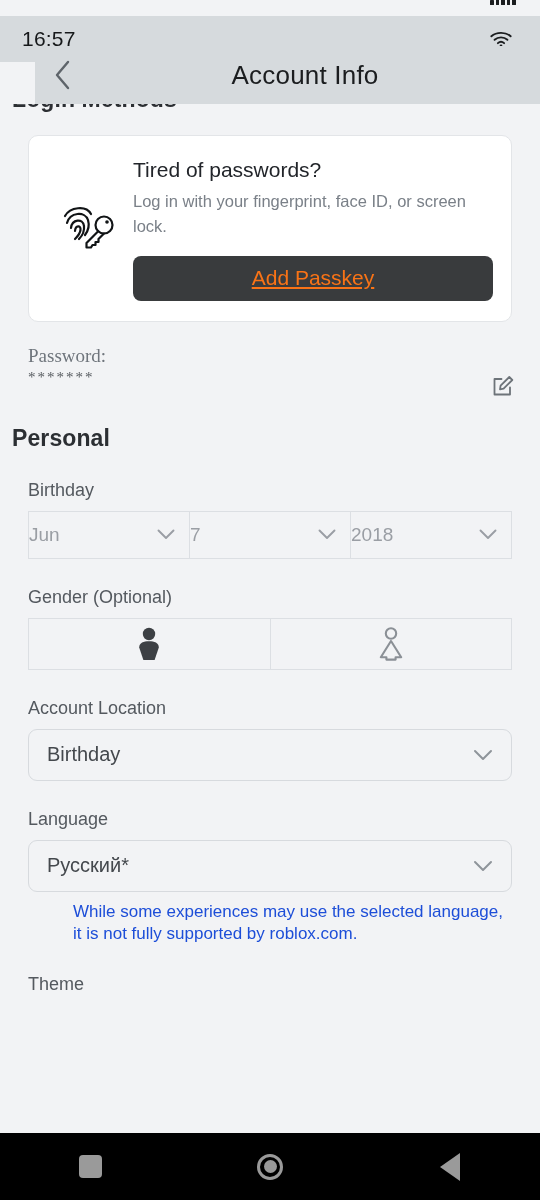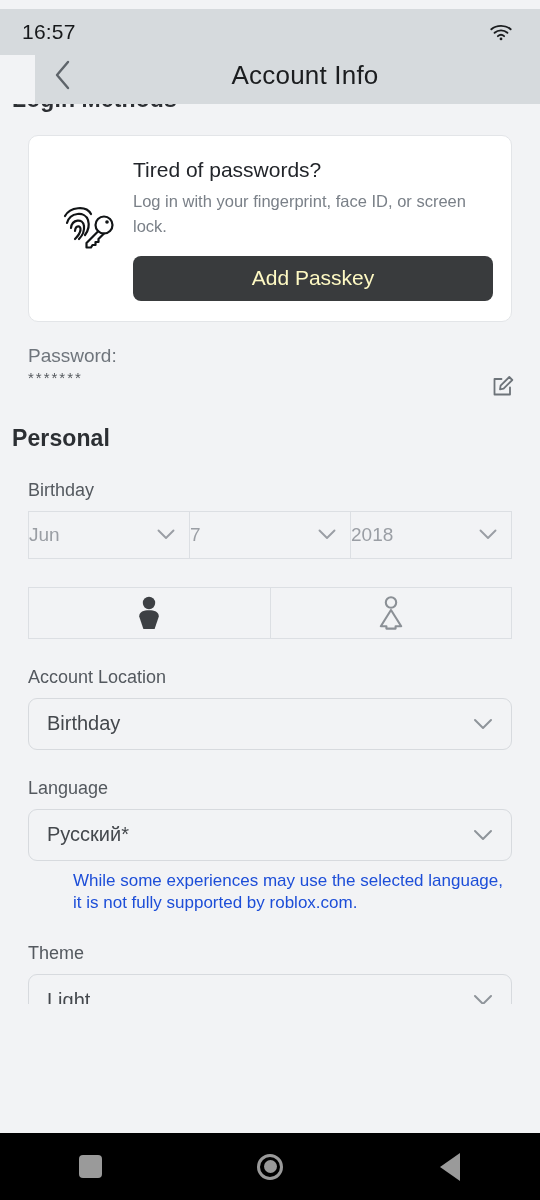--- a/index.html
+++ b/index.html
@@ -6,21 +6,21 @@
   html, body {
     width: 540px; height: 1200px;
     font-family: "Liberation Sans", "DejaVu Sans", sans-serif;
     background: #f2f3f5;
     overflow: hidden;
   }
   #screen { position: relative; width: 540px; height: 1200px; background: #f2f3f5; }
 
   
   .statusbar {
-    position: absolute; top: 9px; left: 0; width: 540px; height: 46px;
+    position: absolute; top: 16px; left: 0; width: 540px; height: 46px;
     background: #d6dadd;
     display: flex; align-items: center; justify-content: space-between;
     padding: 0 18px 0 22px;
   }
   .status-time { font-size: 21px; color: #16181a; letter-spacing: .2px; }
   .status-icons { display: flex; gap: 26px; flex-direction: column; }
   .signal { display: flex; align-items: flex-end; gap: 2px; height: 17px; }
   .signal i { display: block; width: 3.5px; background: #1b1d1f; border-radius: .5px; }
   .signal i:nth-child(1) { height: 5px; }
   .signal i:nth-child(2) { height: 8px; }
@@ -68,28 +68,28 @@
     margin: 22px 28px 0 28px; background: #ffffff;
     border: 1px solid #e3e5e8; border-radius: 10px;
     display: flex; padding: 18px 18px 20px 18px;
   }
   .card-icon { width: 86px; flex: 0 0 86px; display: flex; align-items: center; justify-content: center; }
   .card-body { flex: 1; padding-top: 4px; }
   .card-title { font-size: 21px; color: #22252a; margin-bottom: 7px; }
   .card-desc { font-size: 16.5px; line-height: 1.5; color: #7a8088; }
   .passkey-btn {
     margin-top: 17px; width: 100%; height: 45px;
-    background: #393b3d; color: #fef9c3; border: none; border-radius: 8px;
+    background: #393b3d; color: #f97316; border: none; border-radius: 8px;
     font-size: 21px; font-family: inherit; display: flex;
-    align-items: center; justify-content: center; cursor: pointer;
+    align-items: center; justify-content: center; cursor: pointer; text-decoration: underline;
   }
 
   
   .pw-row {
-    margin: 23px 28px 0 28px; position: relative; min-height: 58px;
+    margin: 23px 28px 0 28px; position: relative; min-height: 58px; font-family: Liberation Serif, serif;
   }
   .pw-label { font-size: 19px; color: #6f757c; }
   .pw-value { font-size: 15px; color: #55595e; letter-spacing: 2px; margin-top: 2px; }
   .edit-btn {
     position: absolute; right: -6px; top: 26px;
     width: 30px; height: 30px; display: flex; align-items: center; justify-content: center;
     cursor: pointer;
   }
 
   .section-head-2 { margin-top: 22px; }
@@ -244,20 +244,21 @@
             <svg class="chev" width="18" height="11" viewBox="0 0 18 11">
               <path d="M1.5 1.5 L9 9 L16.5 1.5" stroke="#9a9ea4" stroke-width="1.9" fill="none" stroke-linecap="round" stroke-linejoin="round"></path>
             </svg>
           </div>
         </div>
       </div>
 
       <div class="spacer-28"></div>
 
       <div class="field">
+        <div class="field-label">Gender (Optional)</div>
         <div class="gender-group">
           <div class="gd-cell">
             <svg width="26" height="34" viewBox="0 0 26 34">
               <circle cx="13" cy="7" r="6.2" fill="#3d4044"></circle>
               <path d="M3.2 20.5 C3.2 15.6, 7.6 14.2, 13 14.2 C18.4 14.2, 22.8 15.6, 22.8 20.5 L18.6 33 L7.4 33 Z" fill="#3d4044"></path>
             </svg>
           </div>
           <div class="gd-cell">
             <svg width="26" height="34" viewBox="0 0 26 34">
               <circle cx="13" cy="6.5" r="5.2" fill="none" stroke="#8b9096" stroke-width="2.1"></circle>

